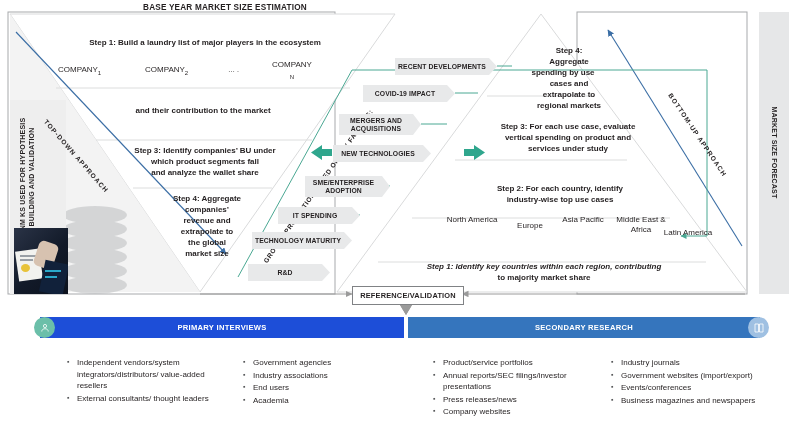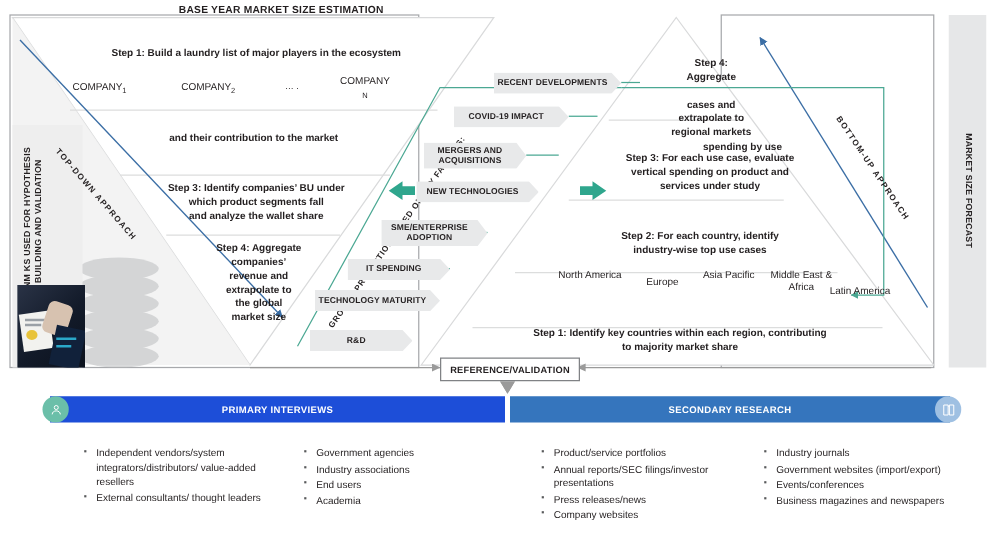--- a/index.html
+++ b/index.html
@@ -194,21 +194,21 @@
   <div class="chev" style="left:363px;top:85px;width:92px;">COVID-19 IMPACT</div>
   <div class="chev two" style="left:339px;top:114px;width:82px;">MERGERS AND ACQUISITIONS</div>
   <div class="chev" style="left:333px;top:145px;width:98px;">NEW TECHNOLOGIES</div>
   <div class="chev two" style="left:305px;top:176px;width:85px;">SME/ENTERPRISE ADOPTION</div>
   <div class="chev" style="left:278px;top:207px;width:82px;">IT SPENDING</div>
   <div class="chev" style="left:252px;top:232px;width:100px;">TECHNOLOGY MATURITY</div>
   <div class="chev" style="left:248px;top:264px;width:82px;">R&amp;D</div>
 
   <div class="abs step stepb ctr" style="left:510px;top:46px;width:118px;">Step 4:</div>
   <div class="abs step stepb ctr" style="left:510px;top:57px;width:118px;">Aggregate</div>
-  <div class="abs step stepb ctr" style="left:535px;top:68px;width:118px;margin-top:45px;">spending by use</div>
+  <div class="abs step stepb ctr" style="left:504px;top:68px;width:118px;">spending by use</div>
   <div class="abs step stepb ctr" style="left:510px;top:79px;width:118px;">cases and</div>
   <div class="abs step stepb ctr" style="left:510px;top:90px;width:118px;">extrapolate to</div>
   <div class="abs step stepb ctr" style="left:503px;top:101px;width:132px;">regional markets</div>
 
   <div class="abs step stepb ctr" style="left:458px;top:122px;width:220px;">Step 3: For each use case, evaluate</div>
   <div class="abs step stepb ctr" style="left:458px;top:133px;width:220px;">vertical spending on product and</div>
   <div class="abs step stepb ctr" style="left:458px;top:144px;width:220px;">services under study</div>
 
   <div class="abs step stepb ctr" style="left:440px;top:184px;width:240px;">Step 2: For each country, identify</div>
   <div class="abs step stepb ctr" style="left:440px;top:195px;width:240px;">industry-wise top use cases</div>
@@ -222,21 +222,21 @@
   <div class="regions" style="left:556px;top:215px;width:54px;">
     <span>Asia Pacific</span>
   </div>
   <div class="regions" style="left:608px;top:215px;width:66px;">
     <span>Middle East &amp; Africa</span>
   </div>
   <div class="regions" style="left:648px;top:228px;width:80px;">
     <span>Latin America</span>
   </div>
 
-  <div class="abs step stepb ctr" style="left:404px;top:262px;width:280px;">Step 1: Identify key countries within each region, contributing</div>
+  <div class="abs step stepb ctr" style="left:404px;top:262px;width:280px;font-style:italic;">Step 1: Identify key countries within each region, contributing</div>
   <div class="abs step stepb ctr" style="left:404px;top:273px;width:280px;">to majority market share</div>
 
   <div class="rot" style="left:673px;top:92px;transform:rotate(56deg);">BOTTOM-UP  APPROACH</div>
 
   <div class="refbox" style="left:352px;top:286px;width:110px;height:17px;">REFERENCE/VALIDATION</div>
 
   <div class="panelhdr" style="left:40px;top:317px;width:364px;background:#1d4ed8;">
     <span>PRIMARY INTERVIEWS</span>
   </div>
   <div class="hdricon" style="left:34px;top:317px;background:#6bbfa9;">

